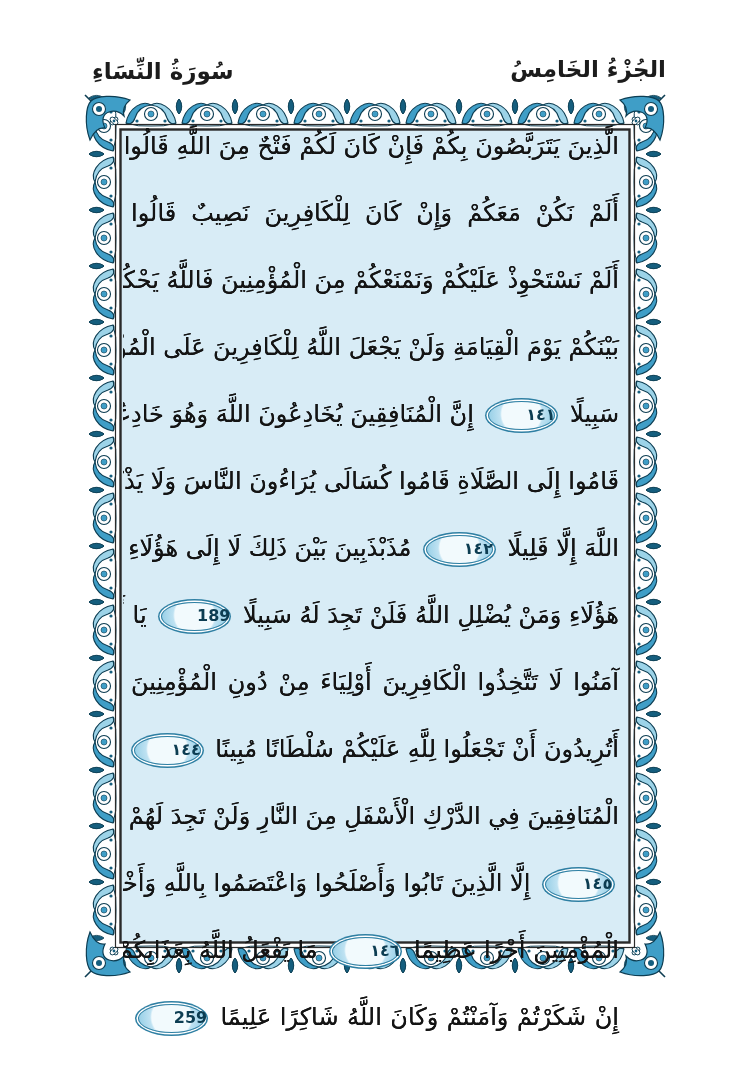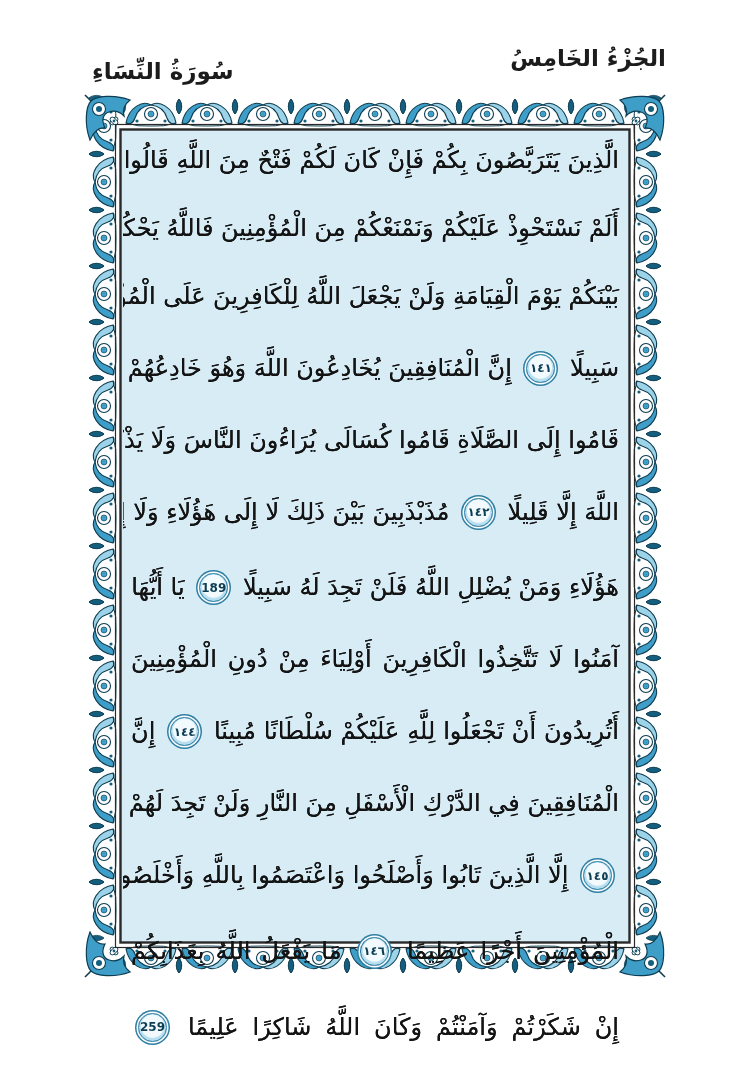--- a/index.html
+++ b/index.html
@@ -4,44 +4,45 @@
 <style>
   html,body { margin:0; padding:0; background:#ffffff; }
   .page {
     position:relative; width:750px; height:1072px; background:#ffffff;
     font-family:"DejaVu Sans", sans-serif; overflow:hidden;
   }
   .hdr {
     position:absolute; font-size:23px; font-weight:bold; color:#1c1c1c;
     direction:rtl; letter-spacing:0;
   }
-  .hdr-juz { top:45px; right:84px; }
+  .hdr-juz { top:56px; right:84px; }
   .hdr-surah { top:58px; left:92px; }
   .frame { position:absolute; left:84px; top:94px; width:582px; height:884px; }
   .frame svg { position:absolute; left:0; top:0; overflow:visible; }
   .text-panel {
-    position:absolute; left:39px; top:38px; width:504px; height:928px;
+    position:absolute; left:39px; top:24px; width:504px; height:928px;
     padding:2px 8px; box-sizing:border-box;
     display:flex; flex-direction:column; justify-content:space-between;
     overflow:hidden;
   }
   .q-line {
     direction:rtl; text-align:justify; text-align-last:justify;
     font-size:24px; color:#141414; line-height:53px; white-space:nowrap;
     text-shadow:0 0 0.4px #141414;
   }
   .ayah-marker {
     display:inline-flex; align-items:center; justify-content:center;
     width:27px; height:27px; border-radius:50%;
     background:radial-gradient(circle at 50% 45%, #f2fafd 55%, #bfe2f2 60%, #8ecbe4 100%);
     border:1.5px solid #2e7fa3;
     box-shadow:0 0 0 1.5px #ffffff, 0 0 0 3px #2e7fa3;
-    font-size:12px; font-weight:bold; color:#0d3d52;
-    vertical-align:middle; margin:16px 7px; text-shadow:none;
+    font-size:16px; font-weight:bold; color:#0d3d52;
+    vertical-align:middle; margin:8px 7px; text-shadow:none;
     line-height:1;
+    padding-left:38px;
   }
   .page-number {
     position:absolute; top:1000px; left:0; width:100%; text-align:center;
     font-size:27px; font-weight:bold; color:#111111;
   }
 </style>
 </head>
 <body>
 
 <div class="page">
@@ -135,20 +136,21 @@
         </g>
         <use href="#cornerMotif"></use>
         <use href="#cornerMotif" transform="translate(582,0) scale(-1,1)"></use>
         <use href="#cornerMotif" transform="translate(0,884) scale(1,-1)"></use>
         <use href="#cornerMotif" transform="translate(582,884) scale(-1,-1)"></use>
         <rect x="31.5" y="30.5" width="519" height="823" fill="none" stroke="#2a2a2a" stroke-width="1.2"></rect>
         <rect x="36.5" y="35.5" width="509" height="813" fill="#d8ecf6" stroke="#2a2a2a" stroke-width="2.4"></rect>
       </svg>
     <div class="text-panel" id="text-panel">
         <div class="q-line"><span>الَّذِينَ يَتَرَبَّصُونَ بِكُمْ فَإِنْ كَانَ لَكُمْ فَتْحٌ مِنَ اللَّهِ قَالُوا</span> </div>
+        <div class="q-line"><span>أَلَمْ نَكُنْ مَعَكُمْ وَإِنْ كَانَ لِلْكَافِرِينَ نَصِيبٌ قَالُوا</span> </div>
         <div class="q-line"><span>أَلَمْ نَسْتَحْوِذْ عَلَيْكُمْ وَنَمْنَعْكُمْ مِنَ الْمُؤْمِنِينَ فَاللَّهُ يَحْكُمُ</span> </div>
         <div class="q-line"><span>بَيْنَكُمْ يَوْمَ الْقِيَامَةِ وَلَنْ يَجْعَلَ اللَّهُ لِلْكَافِرِينَ عَلَى الْمُؤْمِنِينَ</span> </div>
         <div class="q-line"><span>سَبِيلًا</span> <span class="ayah-marker">١٤١</span> <span>إِنَّ الْمُنَافِقِينَ يُخَادِعُونَ اللَّهَ وَهُوَ خَادِعُهُمْ وَإِذَا</span> </div>
         <div class="q-line"><span>قَامُوا إِلَى الصَّلَاةِ قَامُوا كُسَالَى يُرَاءُونَ النَّاسَ وَلَا يَذْكُرُونَ</span> </div>
         <div class="q-line"><span>اللَّهَ إِلَّا قَلِيلًا</span> <span class="ayah-marker">١٤٢</span> <span>مُذَبْذَبِينَ بَيْنَ ذَلِكَ لَا إِلَى هَؤُلَاءِ وَلَا إِلَى</span> </div>
         <div class="q-line"><span>هَؤُلَاءِ وَمَنْ يُضْلِلِ اللَّهُ فَلَنْ تَجِدَ لَهُ سَبِيلًا</span> <span class="ayah-marker">189</span> <span>يَا أَيُّهَا الَّذِينَ</span> </div>
         <div class="q-line"><span>آمَنُوا لَا تَتَّخِذُوا الْكَافِرِينَ أَوْلِيَاءَ مِنْ دُونِ الْمُؤْمِنِينَ</span> </div>
         <div class="q-line"><span>أَتُرِيدُونَ أَنْ تَجْعَلُوا لِلَّهِ عَلَيْكُمْ سُلْطَانًا مُبِينًا</span> <span class="ayah-marker">١٤٤</span> <span>إِنَّ</span> </div>
         <div class="q-line"><span>الْمُنَافِقِينَ فِي الدَّرْكِ الْأَسْفَلِ مِنَ النَّارِ وَلَنْ تَجِدَ لَهُمْ نَصِيرًا</span> </div>
         <div class="q-line"><span class="ayah-marker">١٤٥</span> <span>إِلَّا الَّذِينَ تَابُوا وَأَصْلَحُوا وَاعْتَصَمُوا بِاللَّهِ وَأَخْلَصُوا</span> </div>

